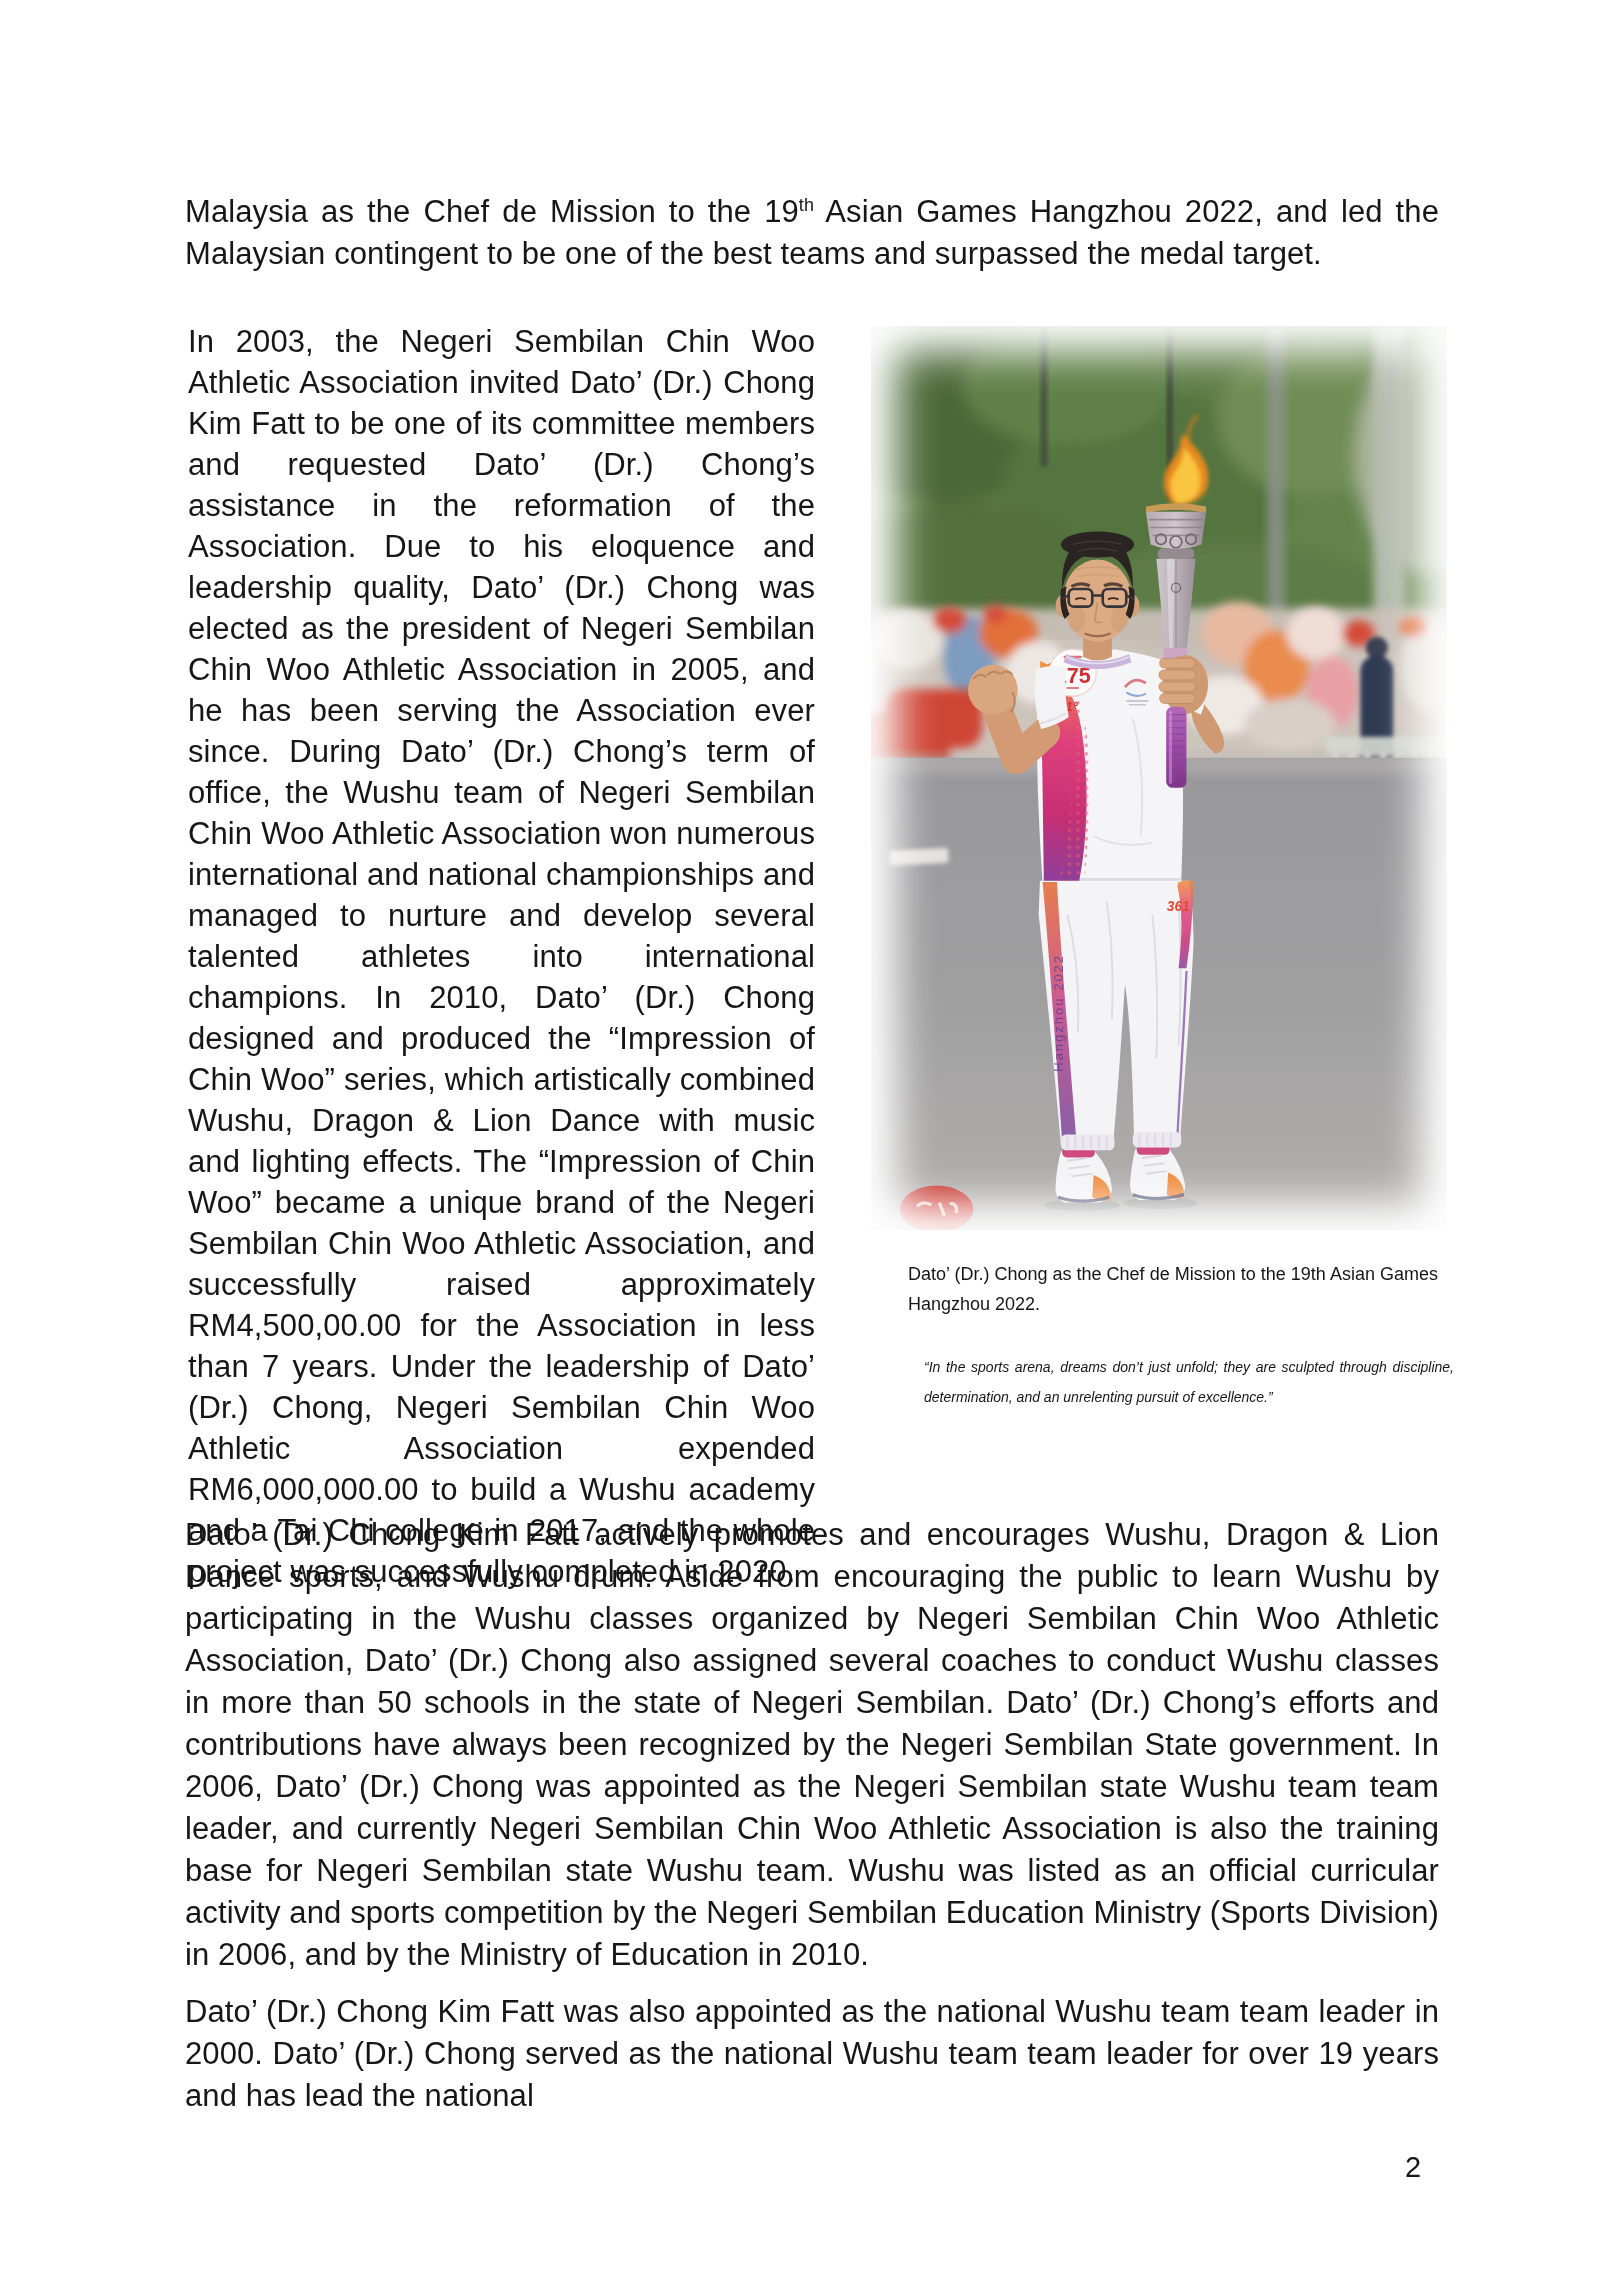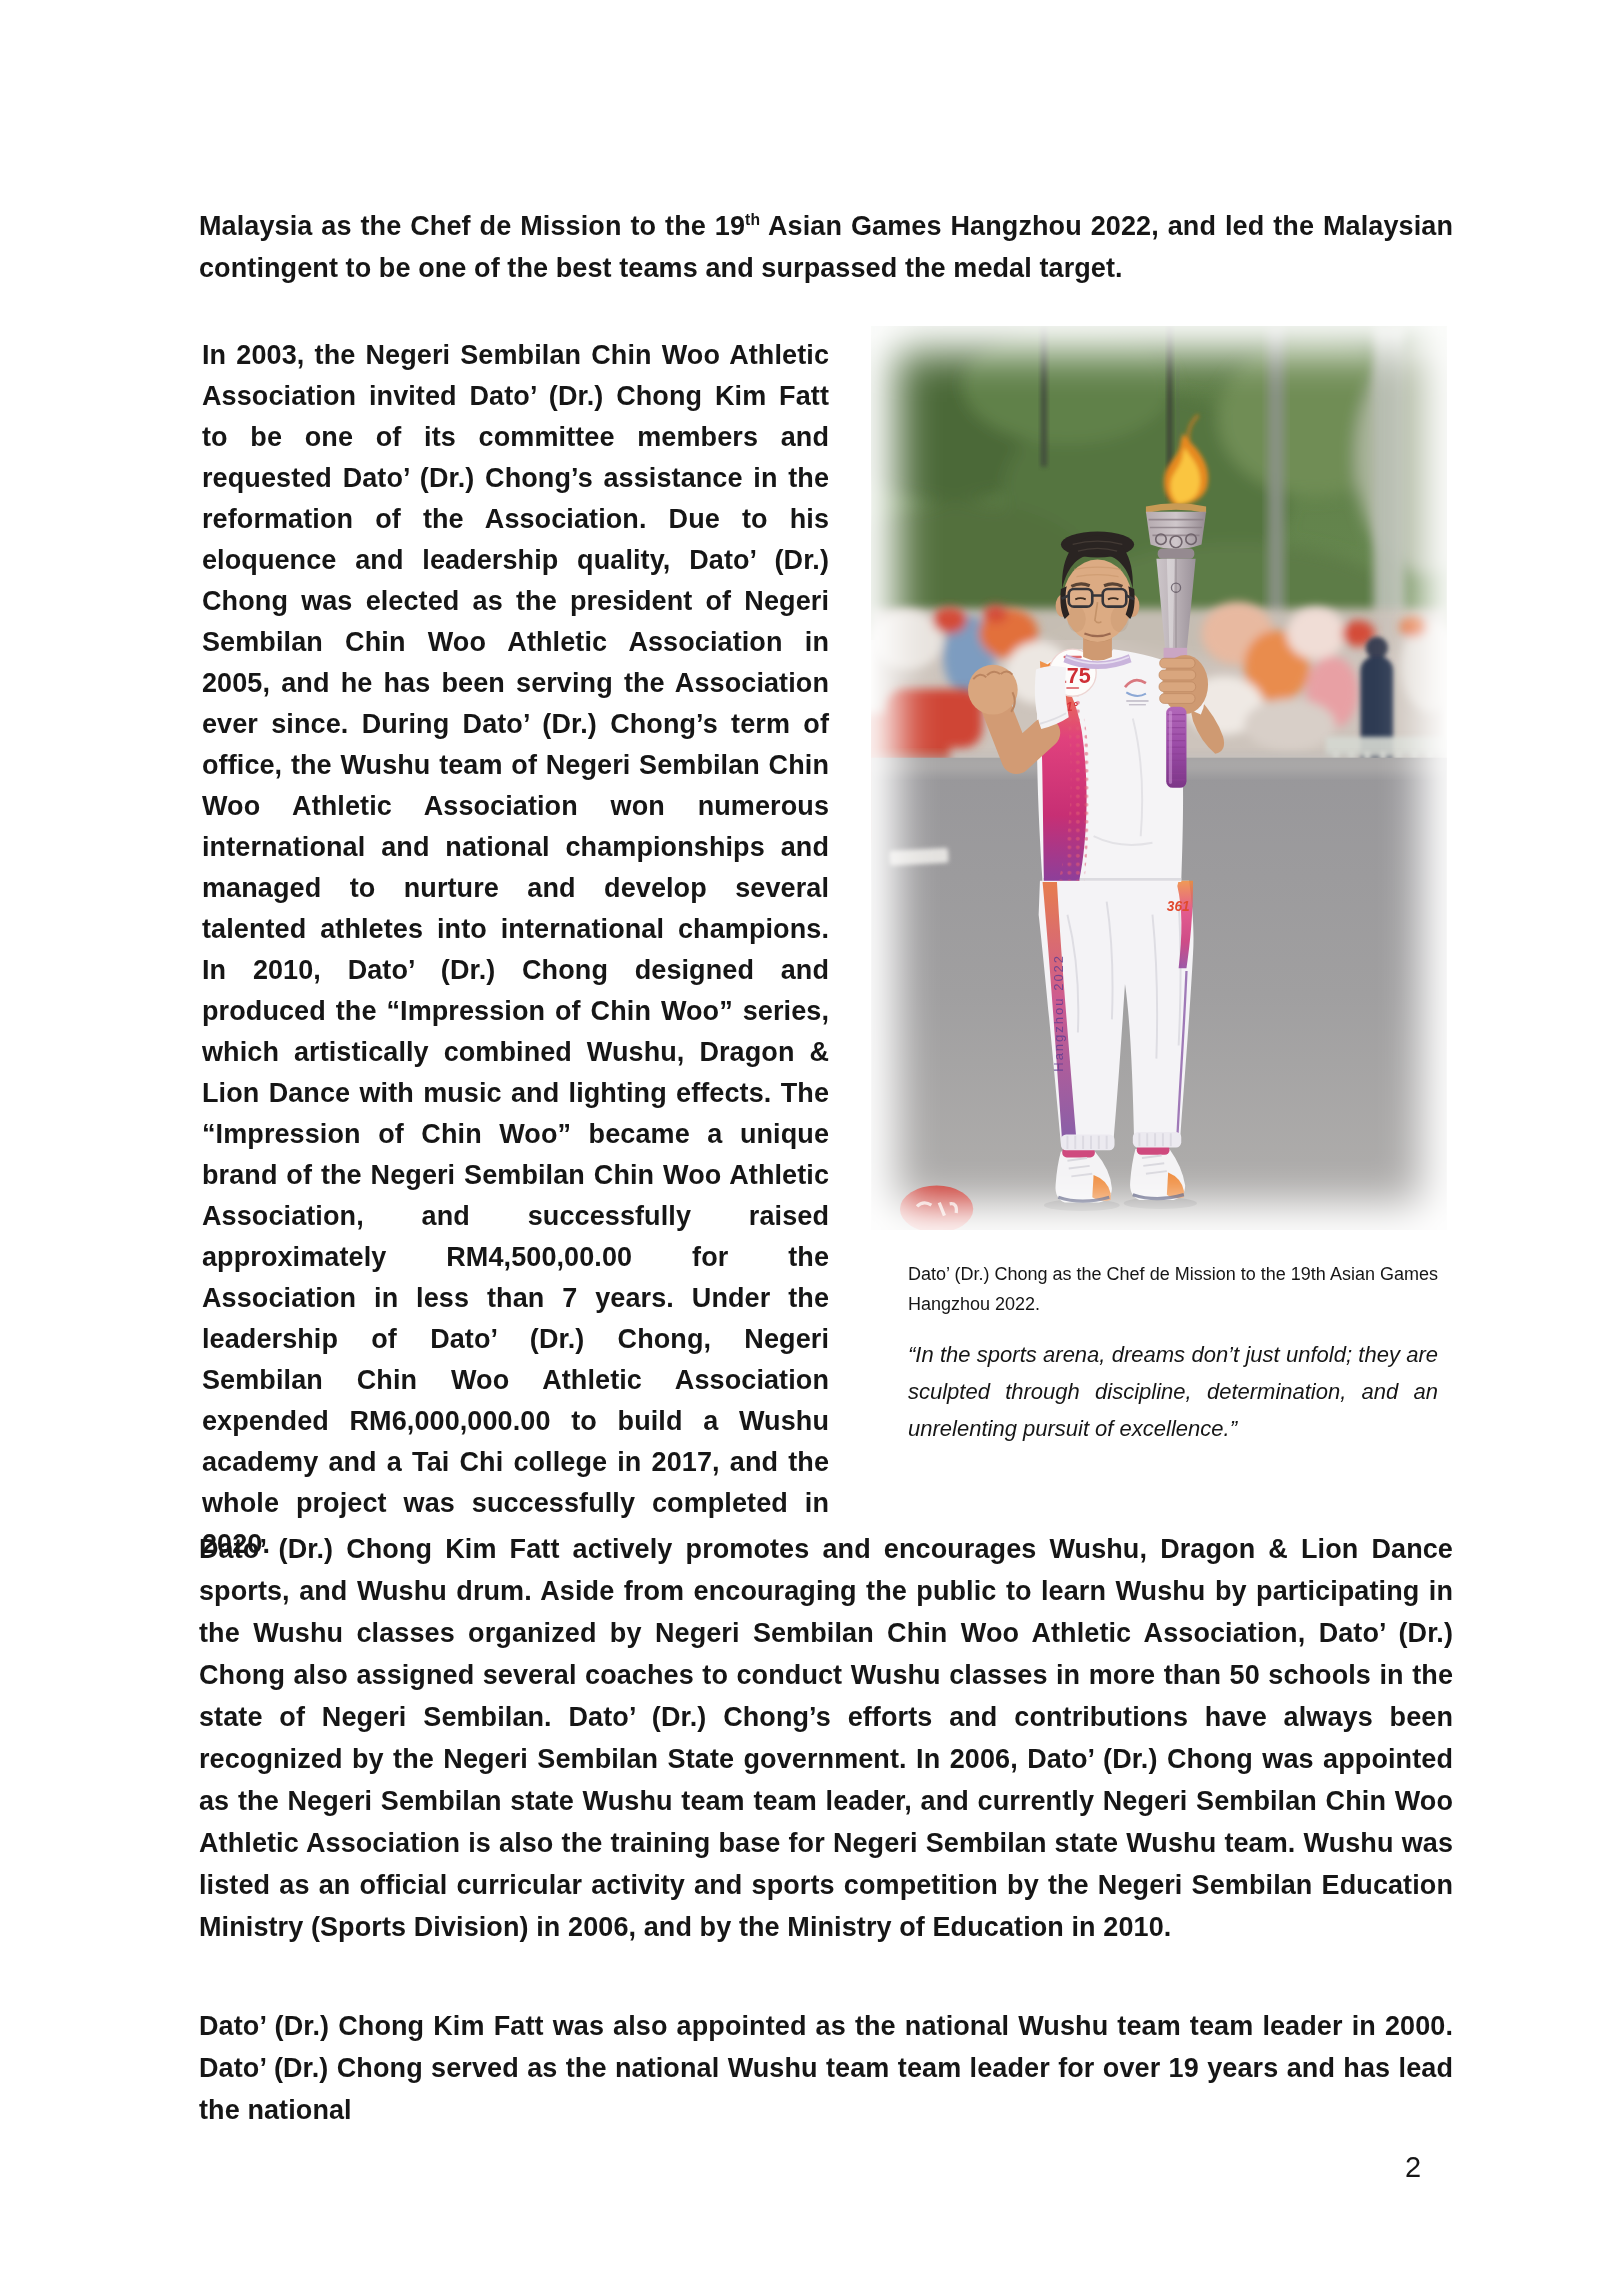--- a/index.html
+++ b/index.html
@@ -1,32 +1,32 @@
 <!DOCTYPE html>
 <html style="font-size:10.5px"><head>
 <meta charset="utf-8">
 <style>
   html,body{margin:0;padding:0;background:#ffffff;}
   body{width:1622px;height:2295px;position:relative;overflow:hidden;
        font-family:"Liberation Sans",sans-serif;color:#161616;
        -webkit-font-smoothing:antialiased;}
-  .txt{position:absolute;margin:14px;text-align:justify;font-weight:700;
-       font-size:27px;line-height:42px;letter-spacing:0.1px;}
+  .txt{position:absolute;margin:0;text-align:justify;font-weight:400;
+       font-size:31px;line-height:42px;letter-spacing:0.1px;}
   .intro{left:185px;top:191px;width:1254px;}
   .leftcol{left:188px;top:321px;width:627px;line-height:41px;}
   .body2{left:185px;top:1514px;width:1254px;}
   .body3{left:185px;top:1991px;width:1254px;}
   sup{font-size:0.58em;line-height:0;vertical-align:super;}
   .photo-wrap{position:absolute;left:871px;top:326px;width:576px;height:904px;}
   .photo-wrap svg{display:block;width:576px;height:904px;}
   .feather{position:absolute;inset:0;box-shadow:inset 0 0 42px 26px #ffffff;}
   .caption{position:absolute;left:908px;top:1259px;width:530px;margin:0;
        font-size:18px;line-height:30px;text-align:justify;font-weight:300;}
-  .quote{position:absolute;left:908px;top:1336px;width:530px;margin:0;
-       font-size:22px;line-height:37px;text-align:justify;font-style:italic;font-weight:300;}
+  .quote{position:absolute;left:908px;top:1336px;width:530px;margin:16px;
+       font-size:14px;line-height:30px;text-align:justify;font-style:italic;font-weight:300;}
   .pagenum{position:absolute;left:1405px;top:2151px;font-size:29px;font-weight:400;}
 </style>
 </head>
 <body>
 
 <div class="page">
 
   <p class="txt intro"><span>Malaysia as the Chef de Mission to the 19</span><sup>th</sup><span> Asian Games Hangzhou 2022, and led the Malaysian contingent to be one of the best teams and surpassed the medal target.</span></p>
 
   <p class="txt leftcol">In 2003, the Negeri Sembilan Chin Woo Athletic Association invited Dato’ (Dr.) Chong Kim Fatt to be one of its committee members and requested Dato’ (Dr.) Chong’s assistance in the reformation of the Association. Due to his eloquence and leadership quality, Dato’ (Dr.) Chong was elected as the president of Negeri Sembilan Chin Woo Athletic Association in 2005, and he has been serving the Association ever since. During Dato’ (Dr.) Chong’s term of office, the Wushu team of Negeri Sembilan Chin Woo Athletic Association won numerous international and national championships and managed to nurture and develop several talented athletes into international champions. In 2010, Dato’ (Dr.) Chong designed and produced the “Impression of Chin Woo” series, which artistically combined Wushu, Dragon &amp; Lion Dance with music and lighting effects. The “Impression of Chin Woo” became a unique brand of the Negeri Sembilan Chin Woo Athletic Association, and successfully raised approximately RM4,500,00.00 for the Association in less than 7 years. Under the leadership of Dato’ (Dr.) Chong, Negeri Sembilan Chin Woo Athletic Association expended RM6,000,000.00 to build a Wushu academy and a Tai Chi college in 2017, and the whole project was successfully completed in 2020.</p>

